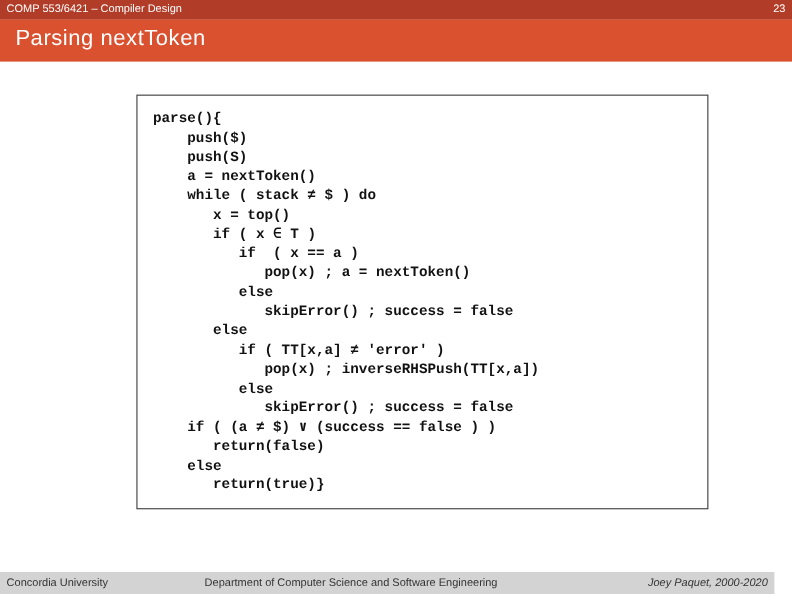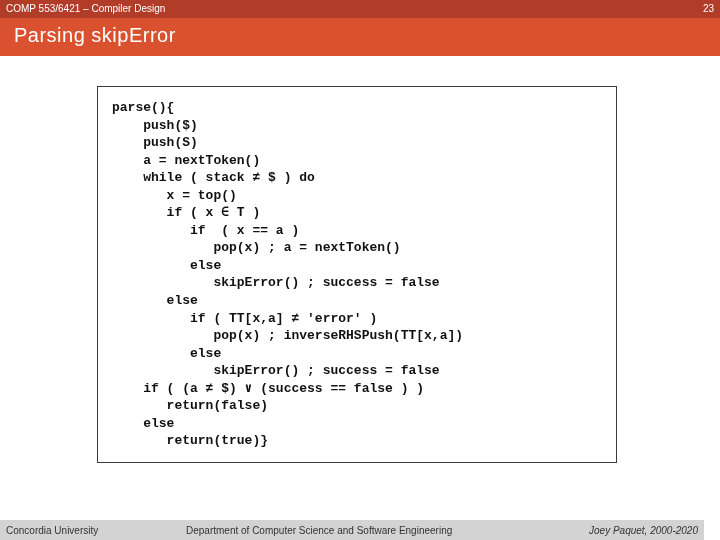--- a/index.html
+++ b/index.html
@@ -30,21 +30,21 @@
     font-weight: 300;
     letter-spacing: 0.5px;
   }
   .content {
     padding: 30px 60px 0 80px;
   }
   .codebox {
     border: 1.5px solid #3a3a3a;
     padding: 12px 14px;
     width: 520px;
-    margin-left: 17px;
+    margin-left: 44px;
   }
   .codebox pre {
     font-family: Consolas, "Courier New", monospace;
     font-size: 13px;
     line-height: 1.35;
     font-weight: bold;
     color: #111;
     white-space: pre;
   }
   .footer {
@@ -66,21 +66,21 @@
 </style>
 </head>
 <body>
 
 <div class="topbar">
   <span>COMP 553/6421 – Compiler Design</span>
   <span>23</span>
 </div>
 
 <div class="titlebar">
-  <span>Parsing skipError</span>
+  <span>Parsing nextToken</span>
 </div>
 
 <div class="content">
   <div class="codebox">
     <pre>parse(){
     push($)
     push(S)
     a = nextToken()
     while ( stack ≠ $ ) do
        x = top()

